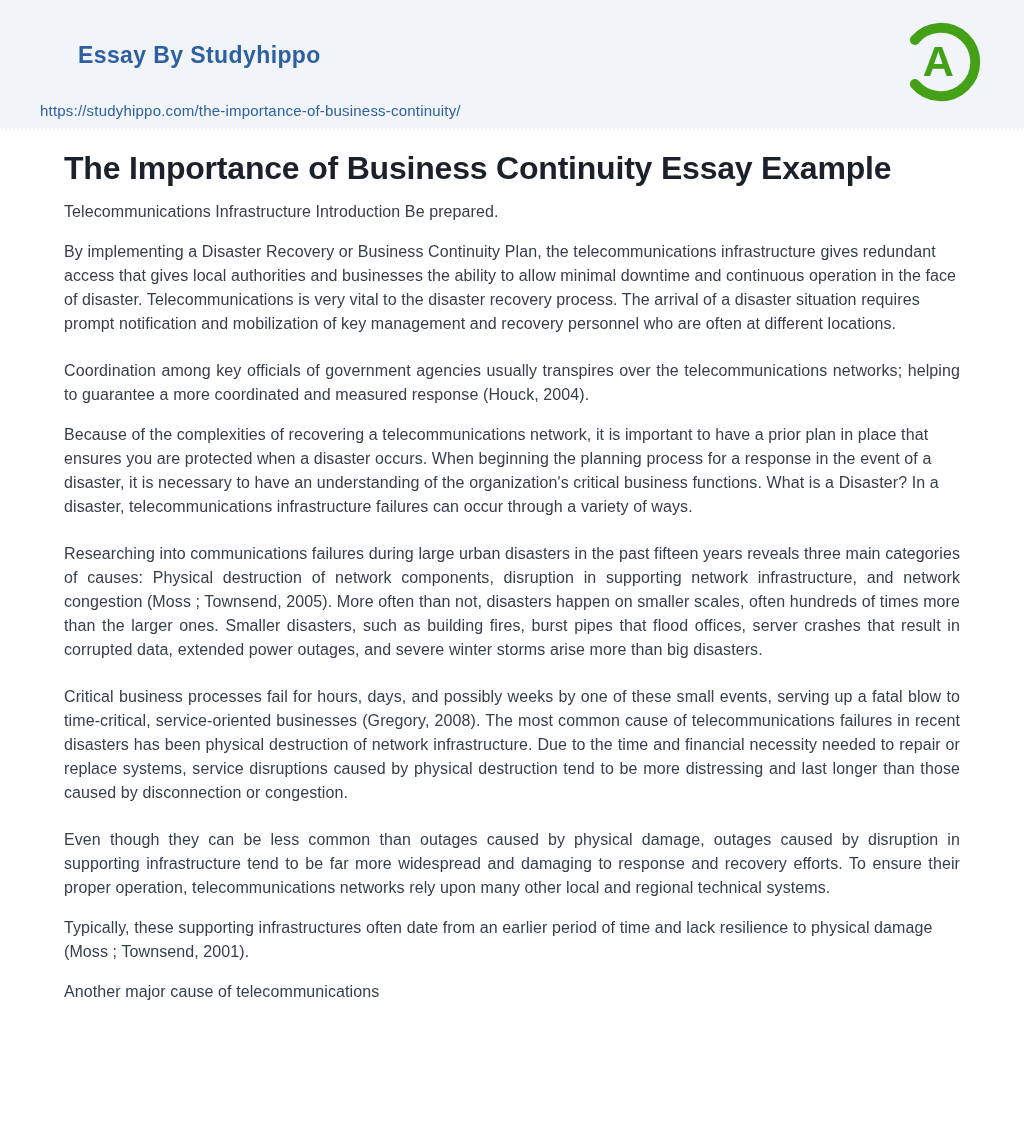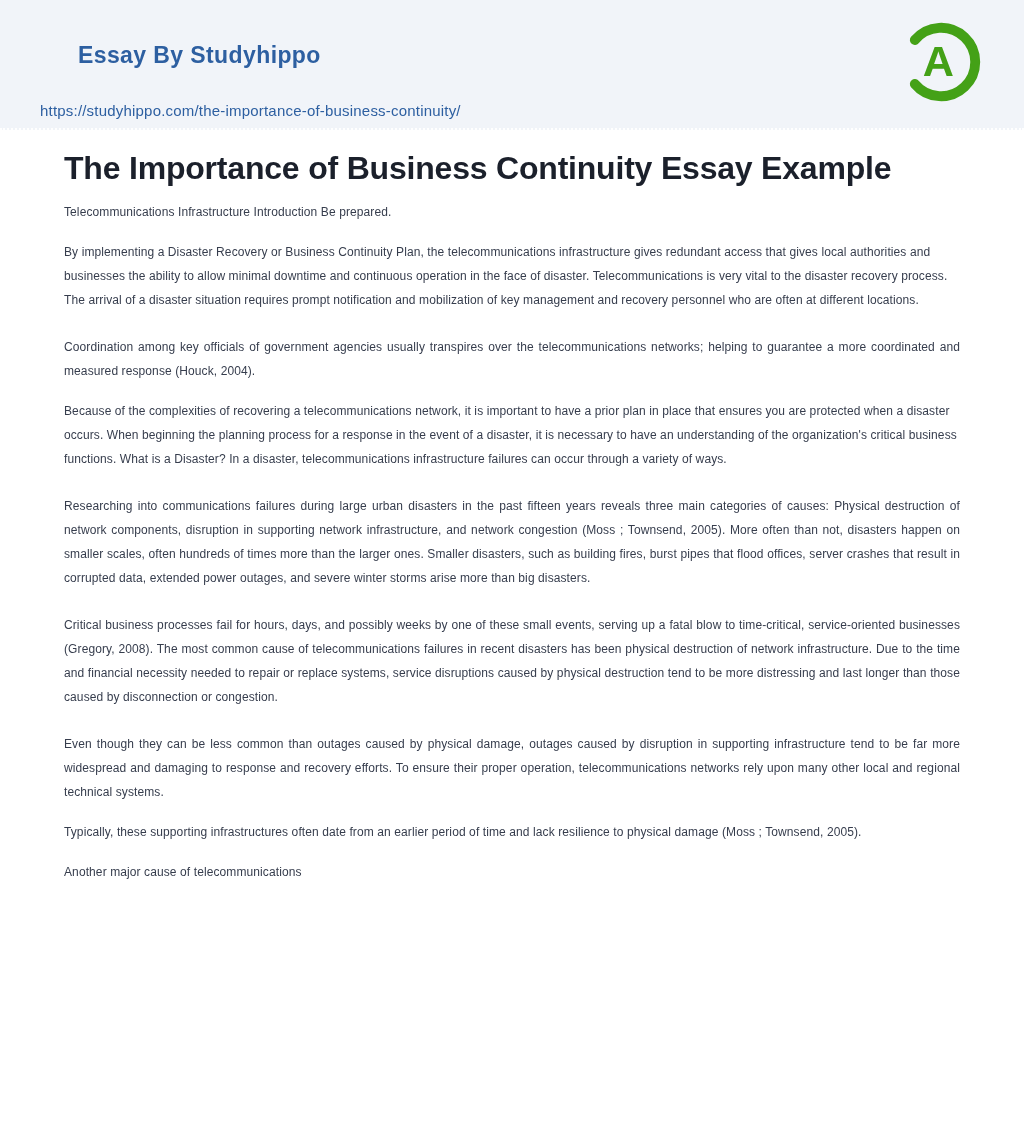--- a/index.html
+++ b/index.html
@@ -66,21 +66,21 @@
   .essay-title {
     font-size: 32px;
     line-height: 1.3;
     font-weight: bold;
     letter-spacing: -0.2px;
     color: var(--title-color);
     margin: 18px 0 10px 0;
     max-width: 880px;
   }
   .para {
-    font-size: 12px;
+    font-size: 16px;
     line-height: 24px;
     color: var(--body-text);
     margin: 0 0 16px 0;
     letter-spacing: 0.1px;
   }
   .para.justify {
     text-align: justify;
     margin-top: 23px;
   }
 </style>
@@ -99,16 +99,16 @@
 <div class="main">
   <h1 class="essay-title">The Importance of Business Continuity Essay Example</h1>
   <div id="paragraphs">
       <p class="para">Telecommunications Infrastructure Introduction Be prepared.</p>
       <p class="para">By implementing a Disaster Recovery or Business Continuity Plan, the telecommunications infrastructure gives redundant access that gives local authorities and businesses the ability to allow minimal downtime and continuous operation in the face of disaster. Telecommunications is very vital to the disaster recovery process. The arrival of a disaster situation requires prompt notification and mobilization of key management and recovery personnel who are often at different locations.</p>
       <p class="para justify">Coordination among key officials of government agencies usually transpires over the telecommunications networks; helping to guarantee a more coordinated and measured response (Houck, 2004).</p>
       <p class="para">Because of the complexities of recovering a telecommunications network, it is important to have a prior plan in place that ensures you are protected when a disaster occurs. When beginning the planning process for a response in the event of a disaster, it is necessary to have an understanding of the organization's critical business functions. What is a Disaster? In a disaster, telecommunications infrastructure failures can occur through a variety of ways.</p>
       <p class="para justify">Researching into communications failures during large urban disasters in the past fifteen years reveals three main categories of causes: Physical destruction of network components, disruption in supporting network infrastructure, and network congestion (Moss ; Townsend, 2005). More often than not, disasters happen on smaller scales, often hundreds of times more than the larger ones. Smaller disasters, such as building fires, burst pipes that flood offices, server crashes that result in corrupted data, extended power outages, and severe winter storms arise more than big disasters.</p>
       <p class="para justify">Critical business processes fail for hours, days, and possibly weeks by one of these small events, serving up a fatal blow to time-critical, service-oriented businesses (Gregory, 2008). The most common cause of telecommunications failures in recent disasters has been physical destruction of network infrastructure. Due to the time and financial necessity needed to repair or replace systems, service disruptions caused by physical destruction tend to be more distressing and last longer than those caused by disconnection or congestion.</p>
       <p class="para justify">Even though they can be less common than outages caused by physical damage, outages caused by disruption in supporting infrastructure tend to be far more widespread and damaging to response and recovery efforts. To ensure their proper operation, telecommunications networks rely upon many other local and regional technical systems.</p>
-      <p class="para">Typically, these supporting infrastructures often date from an earlier period of time and lack resilience to physical damage (Moss ; Townsend, 2005).</p>
+      <p class="para">Typically, these supporting infrastructures often date from an earlier period of time and lack resilience to physical damage (Moss ; Townsend, 2001).</p>
       <p class="para">Another major cause of telecommunications</p>
     </div>
 </div>
 
 </body></html>

